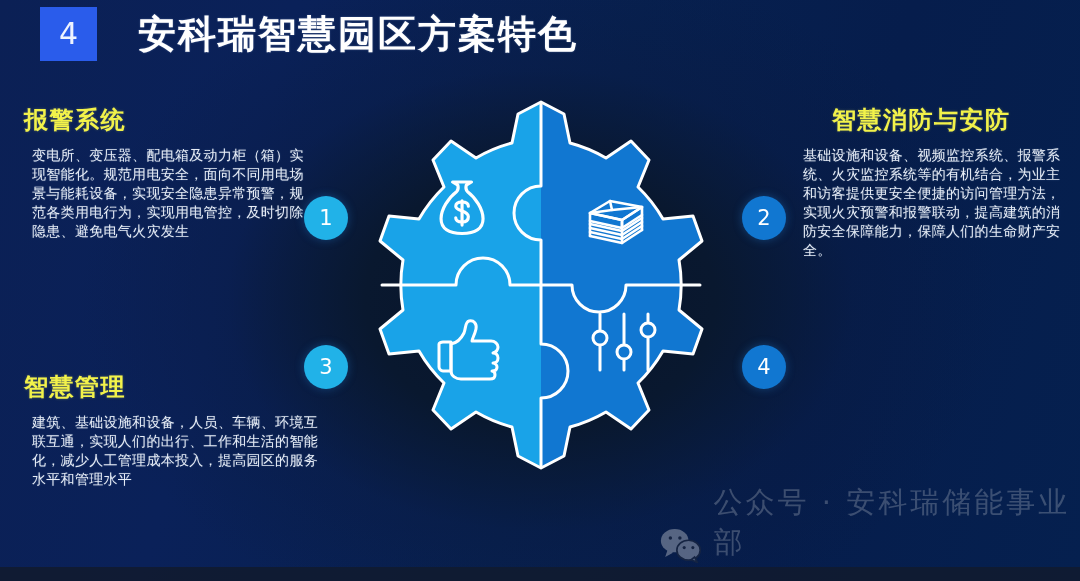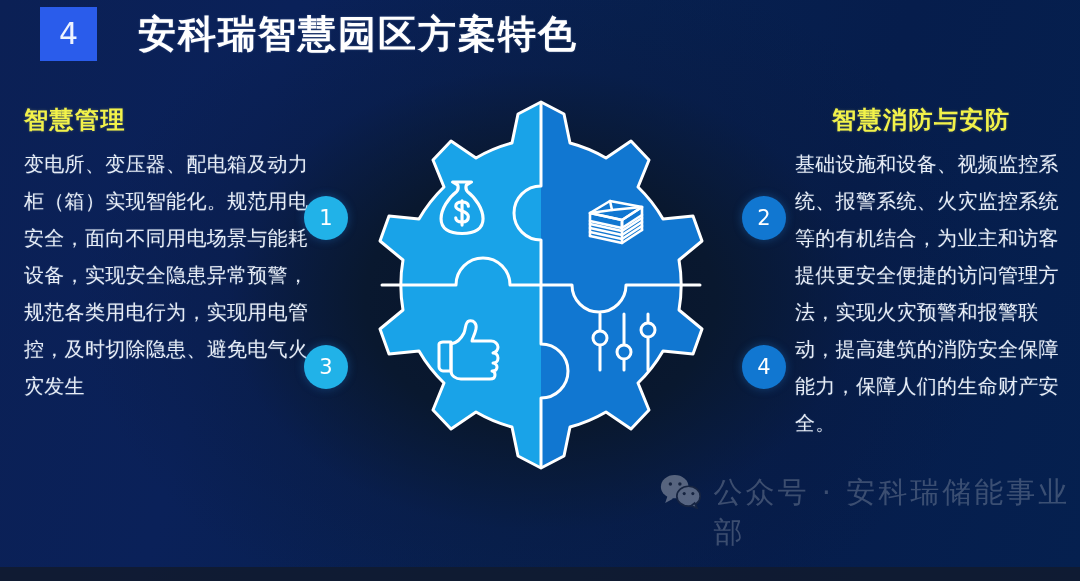--- a/index.html
+++ b/index.html
@@ -46,24 +46,25 @@
   .block { position:absolute; }
   .block-title {
     color:#f2f24a;
     font-size:24px; font-weight:700;
     letter-spacing:1.5px;
     margin-bottom:10px;
     text-shadow:0 0 3px rgba(255,255,120,.25);
   }
   .block-body {
     color:#e7edf6;
-    font-size:20px;
-    line-height:37px;
+    font-size:14px;
+    line-height:19px;
     letter-spacing:.3px;
     text-shadow:0 0 2px rgba(160,190,230,.3);
+    margin-left:8px;
   }
   #b1 { left:24px;  top:104px; width:292px; }
   #b3 { left:24px;  top:371px; width:296px; }
   #b2 { left:795px; top:104px; width:268px; }
   #b4 { left:806px; top:362px; width:258px; }
   #b2 .block-title, #b4 .block-title { font-size:24px;margin-left:37px; }
 
   
   .numdot {
     position:absolute;
@@ -76,46 +77,50 @@
   #n3 { left:304px; top:345px; background:#21b2e8; }
   #n2 { left:742px; top:196px; background:#1177d1; }
   #n4 { left:742px; top:345px; background:#1177d1; }
 
   
   #gear { position:absolute; left:352px; top:96px; width:378px; height:378px; }
   #gear svg { display:block; width:378px; height:378px; overflow:visible; }
 
   
   .wm {
-    position:absolute; left:660px; bottom:28px;
-    display:flex; align-items:flex-start; gap:12px;
+    position:absolute; left:660px; bottom:18px;
+    display:flex; align-items:flex-end; gap:12px;
     opacity:.55; pointer-events:none;
   }
   .wm-icon { width:44px; height:36px; opacity:.75; }
   .wm-text {
     color:#b9bfc9; font-size:29px; letter-spacing:3px;
     font-family:"DejaVu Sans","Liberation Sans",sans-serif;
     opacity:.55;
   }
 </style>
 </head>
 <body>
 
 <div id="slide">
 
   <div class="header">
     <div class="hdr-badge">4</div>
     <div class="hdr-title">安科瑞智慧园区方案特色</div>
   </div>
 
   <div class="block" id="b1">
+    <div class="block-title">报警系统</div>
+    <div class="block-body">变电所、变压器、配电箱及动力柜（箱）实现智能化。规范用电安全，面向不同用电场景与能耗设备，实现安全隐患异常预警，规范各类用电行为，实现用电管控，及时切除隐患、避免电气火灾发生</div>
+  </div>
+
+  <div class="block" id="b3">
     <div class="block-title">智慧管理</div>
-    <div class="block-body">变电所、变压器、配电箱及动力柜（箱）实现智能化。规范用电安全，面向不同用电场景与能耗设备，实现安全隐患异常预警，规范各类用电行为，实现用电管控，及时切除隐患、避免电气火灾发生</div>
-  </div>
-
+    <div class="block-body">建筑、基础设施和设备，人员、车辆、环境互联互通，实现人们的出行、工作和生活的智能化，减少人工管理成本投入，提高园区的服务水平和管理水平</div>
+  </div>
 
   <div class="block" id="b2">
     <div class="block-title">智慧消防与安防</div>
     <div class="block-body">基础设施和设备、视频监控系统、报警系统、火灾监控系统等的有机结合，为业主和访客提供更安全便捷的访问管理方法，实现火灾预警和报警联动，提高建筑的消防安全保障能力，保障人们的生命财产安全。</div>
   </div>
 
 
   <div class="numdot" id="n1">1</div>
   <div class="numdot" id="n2">2</div>
   <div class="numdot" id="n3">3</div>

